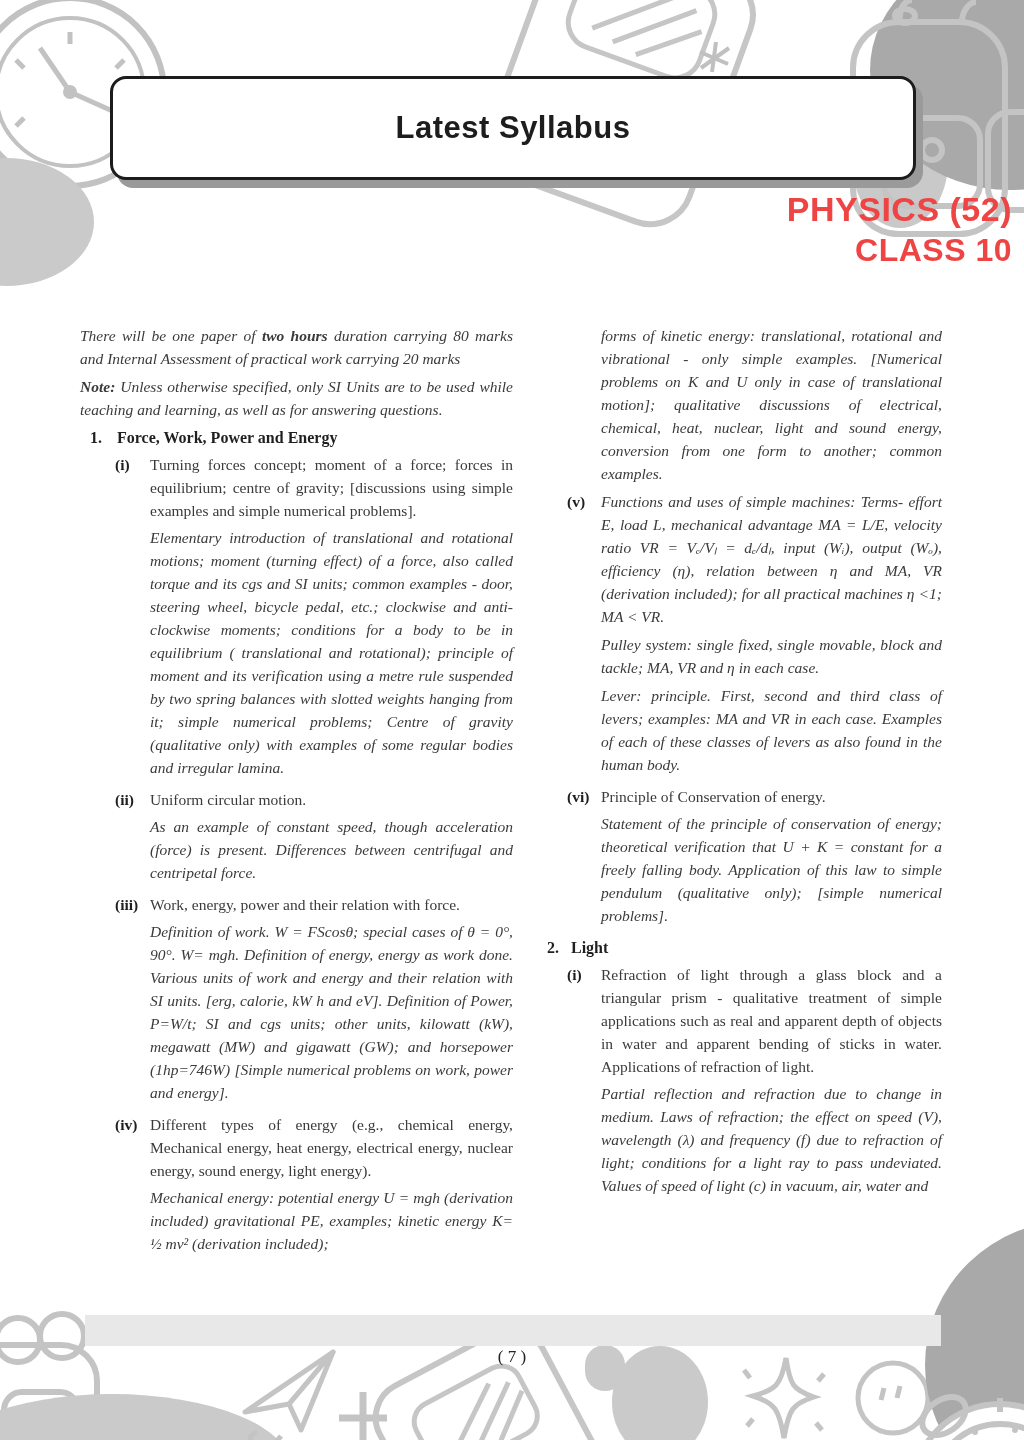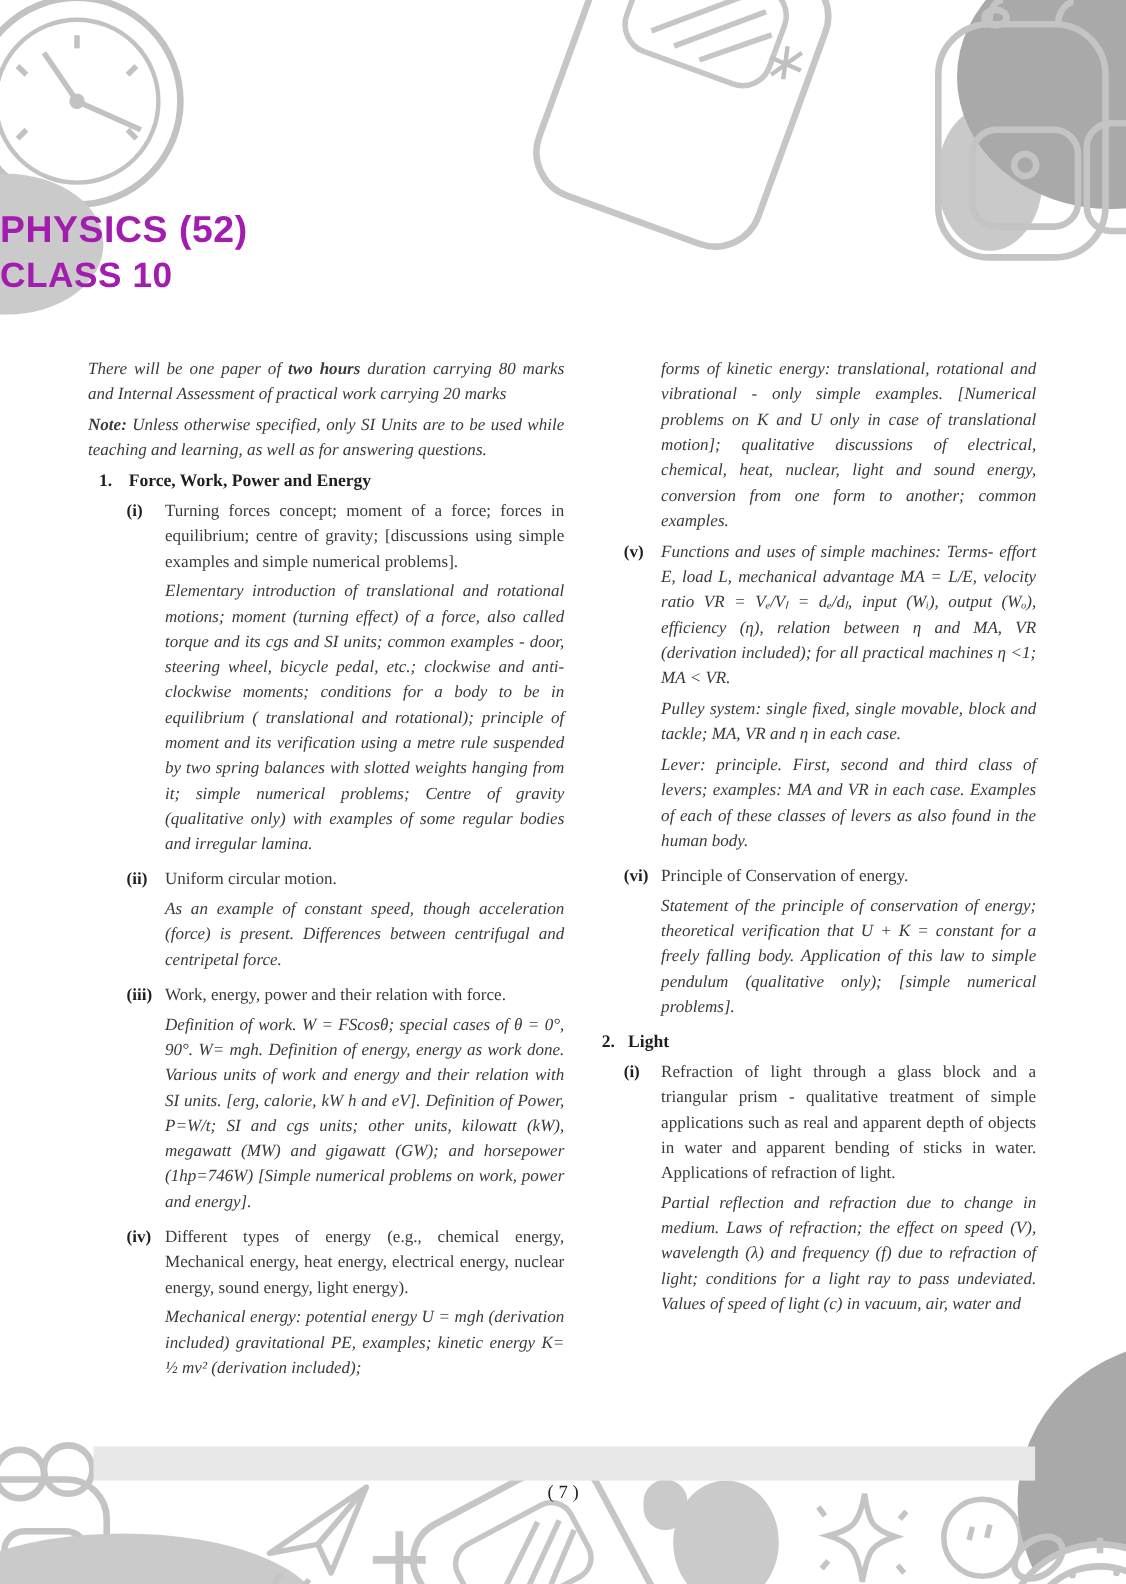--- a/index.html
+++ b/index.html
@@ -7,22 +7,22 @@
        font-family:"Liberation Serif", serif;color:#3a3a3a;}
   .doodles{position:absolute;left:0;top:0;z-index:0;pointer-events:none;}
   .page{position:absolute;left:0;top:0;width:1024px;height:1440px;z-index:1;}
 
   
   .banner{position:absolute;left:110px;top:76px;width:800px;height:98px;background:#ffffff;
           border:3px solid #1c1c1c;border-radius:16px;box-shadow:7px 8px 0 #9a9a9a;
           display:flex;align-items:center;justify-content:center;}
   .banner-title{font-family:"Liberation Sans", sans-serif;font-weight:bold;font-size:31px;color:#1d1d1d;letter-spacing:.5px;}
 
-  .page-heading{position:absolute;left:0;width:1012px;text-align:left;
-          font-family:"Liberation Sans", sans-serif;font-weight:bold;color:#a21caf;letter-spacing:.5px;}
+  .page-heading{position:absolute;left:0;width:1012px;text-align:right;
+          font-family:"Liberation Sans", sans-serif;font-weight:bold;color:#ef4444;letter-spacing:.5px;}
   .subject{top:190px;font-size:34px;}
   .klass{top:232px;font-size:32px;}
 
   
   .content{position:absolute;left:80px;top:324px;width:862px;display:flex;gap:34px;}
   .col{font-size:15.5px;line-height:23px;text-align:justify;}
   .col-left{width:433px;}
   .col-right{width:395px;}
 
   p{margin:0 0 5px 0;}
@@ -146,20 +146,23 @@
     <circle cx="1000" cy="1492" r="68"></circle>
     <ellipse cx="944" cy="1416" rx="24" ry="16" transform="rotate(-35 944 1416)"></ellipse>
     <line x1="1000" y1="1398" x2="1000" y2="1412"></line>
     <circle cx="975" cy="1432" r="3" fill="#c4c4c4" stroke="none"></circle>
     <circle cx="1015" cy="1430" r="3" fill="#c4c4c4" stroke="none"></circle>
   </g>
 </svg>
 
 <div class="page">
 
+  <div class="banner">
+    <span class="banner-title">Latest Syllabus</span>
+  </div>
 
   <div class="page-heading subject">PHYSICS (52)</div>
   <div class="page-heading klass">CLASS 10</div>
 
   <div class="content">
 
     <div class="col col-left">
       <p class="intro"><span>There will be one paper of </span><strong>two hours</strong><span> duration carrying 80 marks and Internal Assessment of practical work carrying 20 marks</span></p>
       <p class="intro"><strong>Note:</strong><span> Unless otherwise specified, only SI Units are to be used while teaching and learning, as well as for answering questions.</span></p>
 

